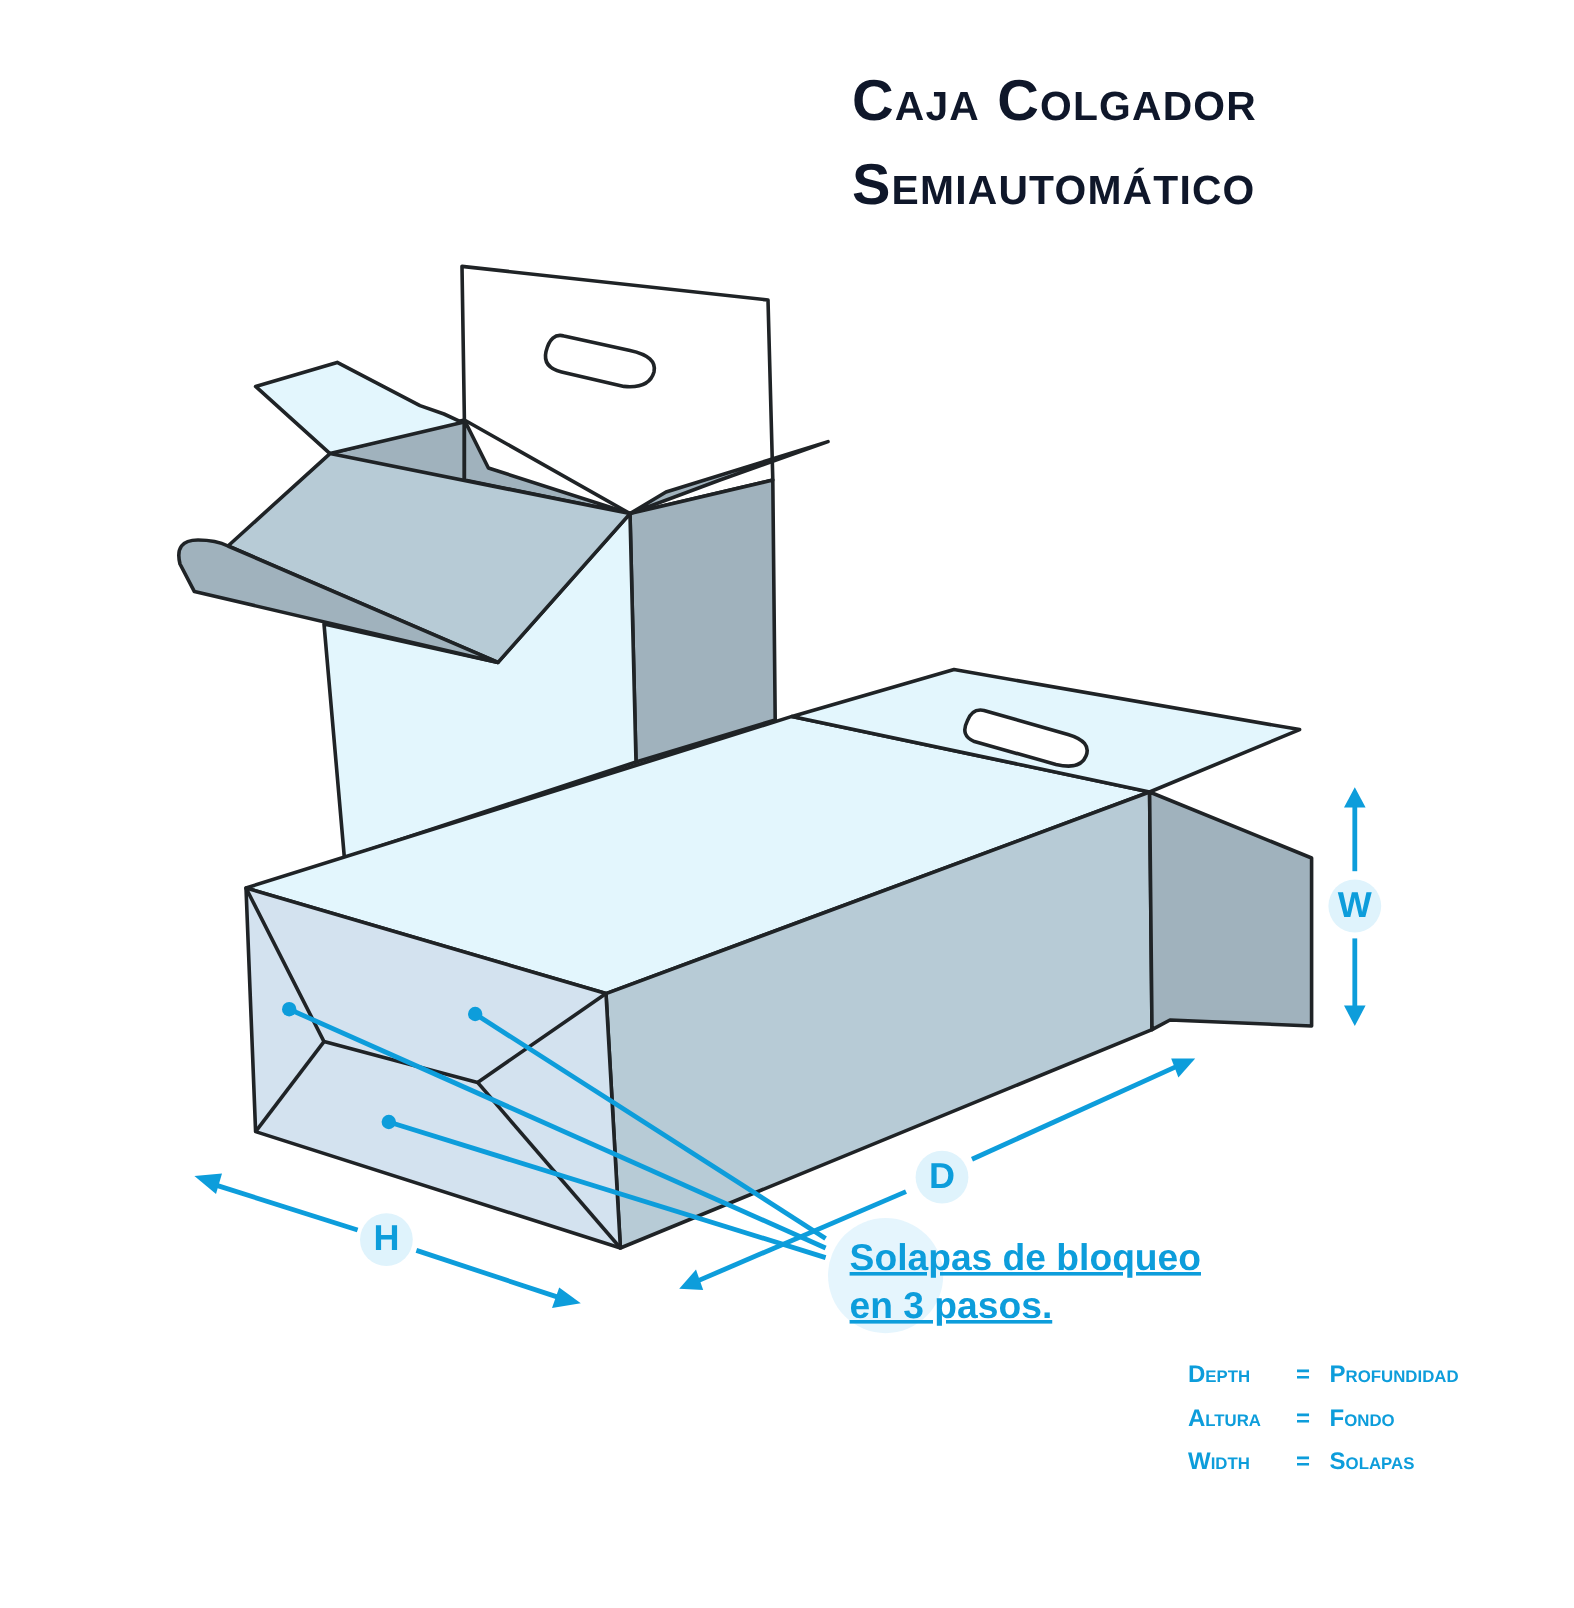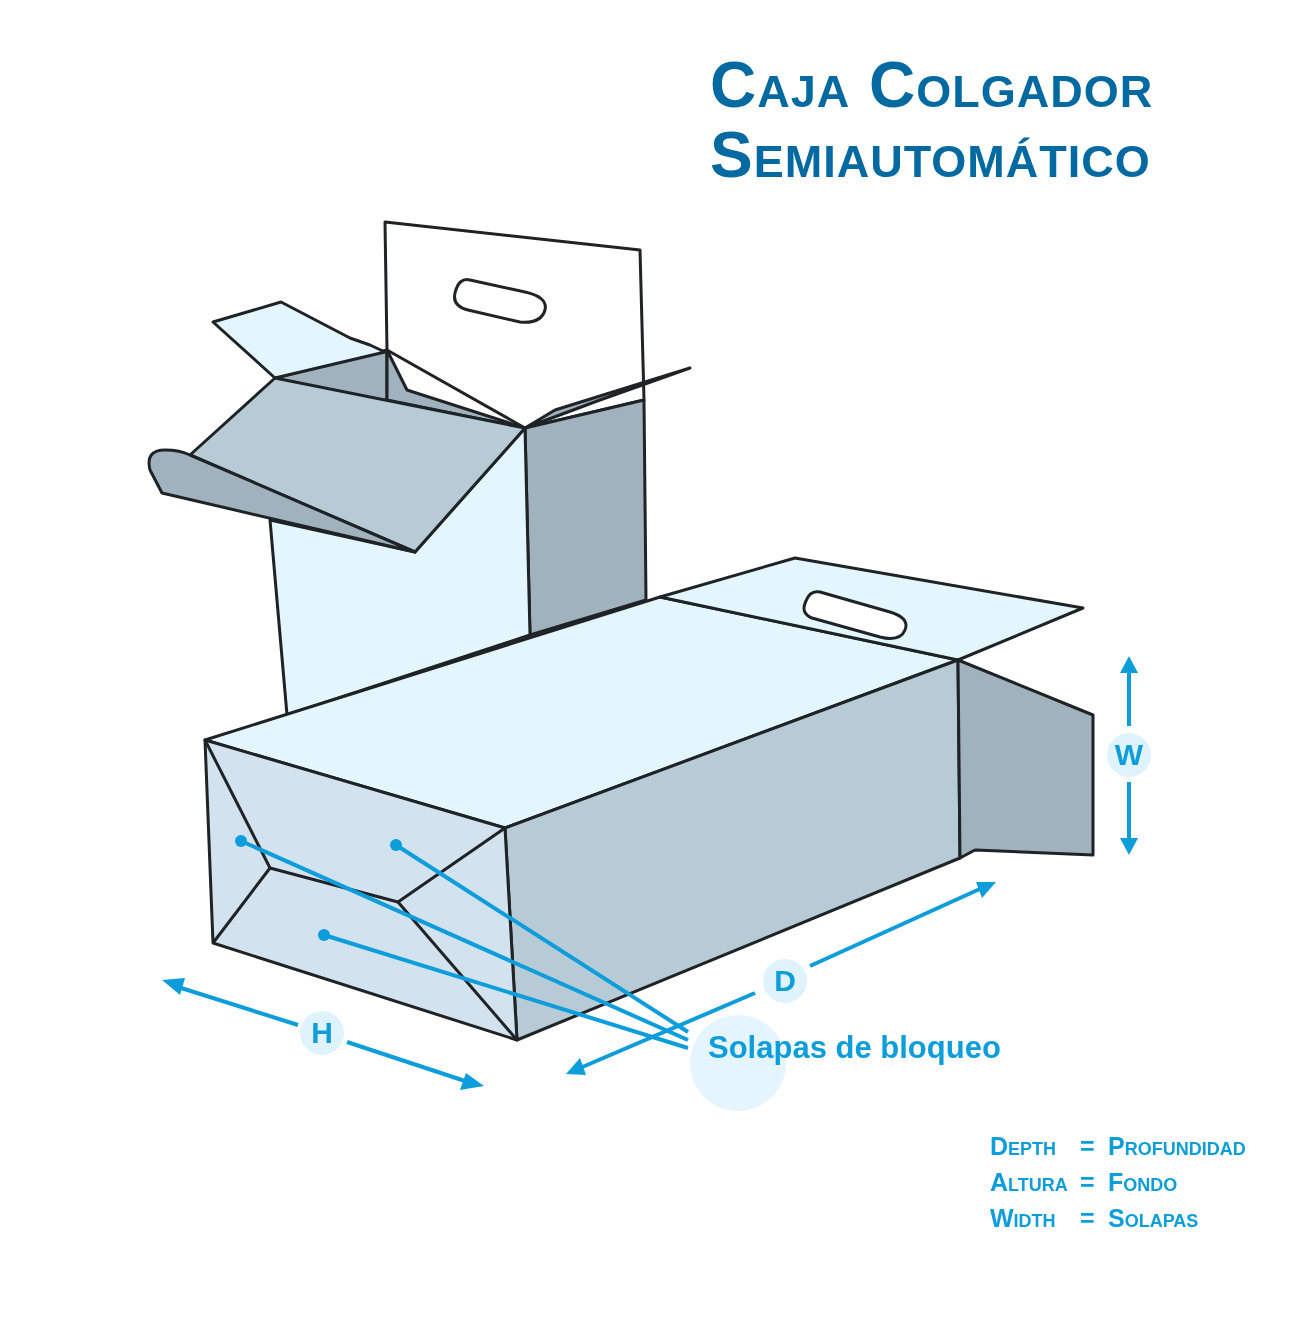--- a/index.html
+++ b/index.html
@@ -1,21 +1,21 @@
 <!DOCTYPE html>
 <html><head>
   <meta charset="utf-8">
   <style>
     html, body { margin: 0; padding: 0; background: #ffffff; }
     body { width: 1312px; height: 1340px; position: relative; overflow: hidden; font-family: "Liberation Sans", sans-serif; }
     .canvas { position: absolute; left: 0; top: 0; width: 1312px; height: 1340px; }
-    .title { position: absolute; left: 710px; top: 50px; color: #0369a1; font-weight: bold; font-variant: small-caps; font-size: 64px; line-height: 70px; letter-spacing: 1px; }
+    .title { position: absolute; left: 710px; top: 50px; color: #0f172a; font-weight: bold; font-variant: small-caps; font-size: 48px; line-height: 70px; letter-spacing: 1px; }
     .title div { white-space: nowrap; }
-    .callout { position: absolute; left: 708px; top: 1028px; color: #0d9ddb; font-weight: bold; font-size: 31px; line-height: 40px; }
-    .legend { position: absolute; left: 990px; top: 1128px; color: #0d9ddb; font-weight: bold; font-variant: small-caps; font-size: 25px; line-height: 36px; }
+    .callout { position: absolute; left: 708px; top: 1028px; color: #0d9ddb; font-weight: bold; font-size: 31px; line-height: 40px; text-decoration: underline; }
+    .legend { position: absolute; left: 990px; top: 1128px; color: #0d9ddb; font-weight: bold; font-variant: small-caps; font-size: 20px; line-height: 36px; }
     .legend .row { white-space: nowrap; display: flex; }
     .legend .term { display: inline-block; width: 90px; }
     .legend .eq { display: inline-block; width: 28px; }
     .dim-label { position: absolute; width: 44px; height: 44px; border-radius: 50%; background: #dff3fc; color: #0d9ddb; font-weight: bold; font-size: 30px; line-height: 44px; text-align: center; }
   </style>
 </head>
 <body>
 
 <svg class="canvas" viewBox="0 0 1312 1340" xmlns="http://www.w3.org/2000/svg">
   <g stroke="#1f2326" stroke-width="3" stroke-linejoin="round">
@@ -92,20 +92,21 @@
 <div class="dim-label" style="left:763px; top:959px;">D</div>
 <div class="dim-label" style="left:1107px; top:733px;">W</div>
 
 <div class="title">
   <div>Caja Colgador</div>
   <div>Semiautomático</div>
 </div>
 
 <div class="callout">
   <div>Solapas de bloqueo</div>
+  <div>en 3 pasos.</div>
 </div>
 
 <div class="legend">
   <div class="row">
     <span class="term">Depth</span>
     <span class="eq">=</span>
     <span>Profundidad</span>
   </div>
   <div class="row">
     <span class="term">Altura</span>

